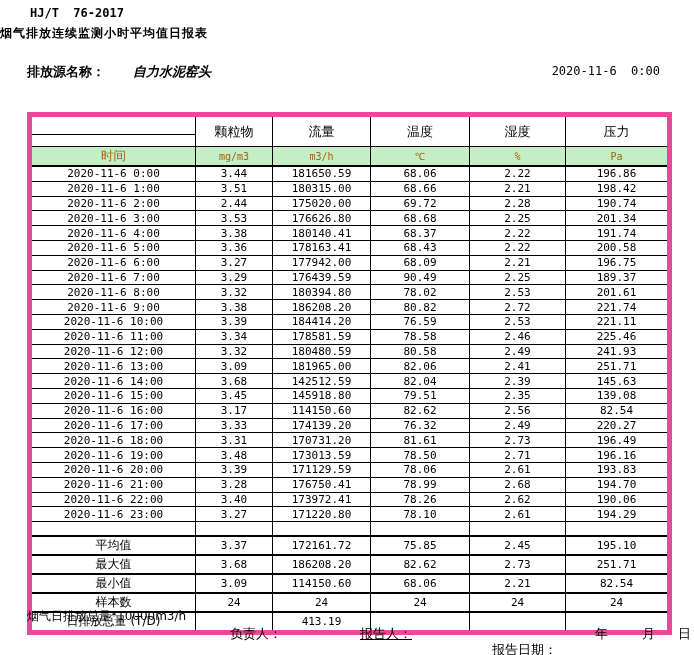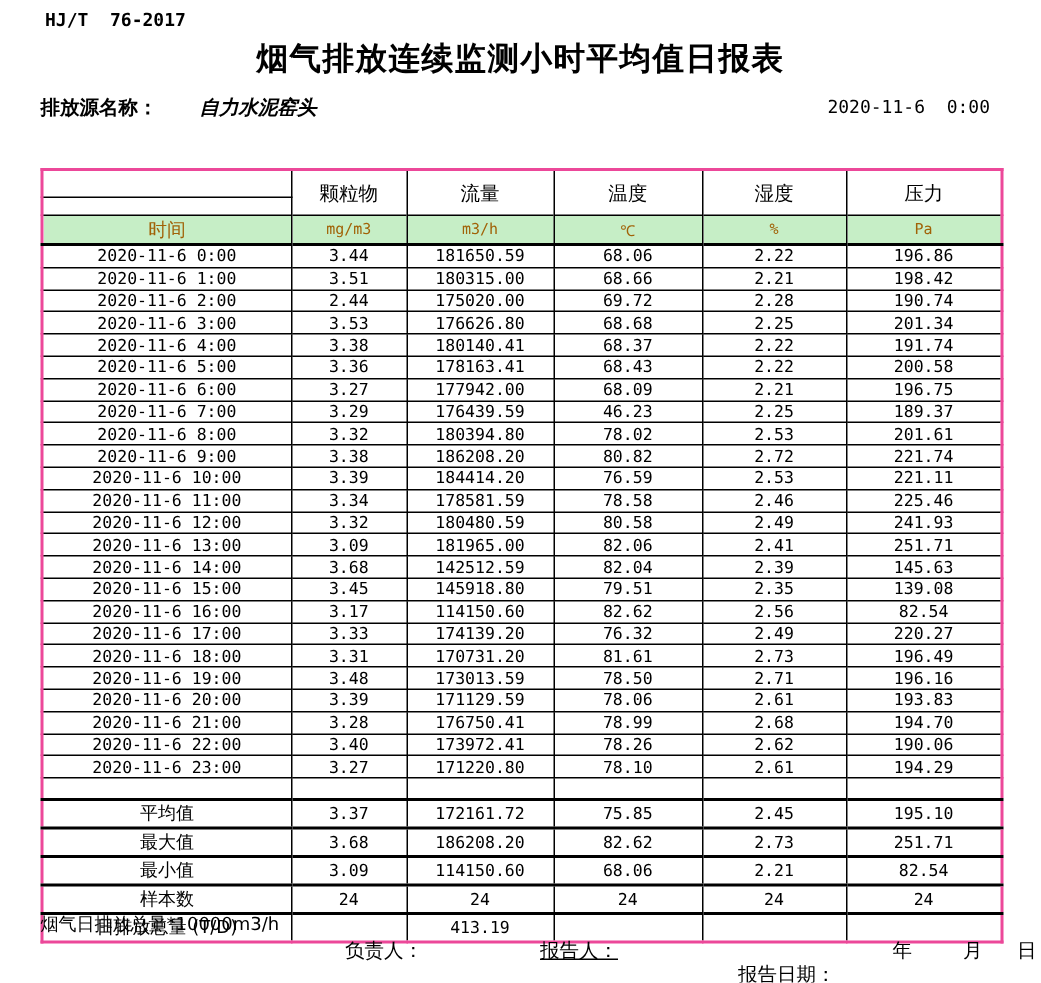--- a/index.html
+++ b/index.html
@@ -9,38 +9,38 @@
     font-family:"DejaVu Sans", sans-serif;
     overflow:hidden;
   }
   .standard-no {
     position:absolute; left:30px; top:6px;
     font-family:"DejaVu Sans Mono", monospace;
     font-size:12px; font-weight:bold; white-space:pre;
   }
   .report-title {
     position:absolute; top:25px; left:0; width:694px;
-    text-align:center; font-size:21px; font-weight:bold;
+    font-size:12px; font-weight:bold;
     letter-spacing:1px;
   }
   .source-line {
     position:absolute; left:27px; top:63px;
     font-size:13px; font-weight:bold;
   }
   .source-line .src-name { margin-left:28px;font-style:italic; }
   .report-time {
     position:absolute; top:64px; right:34px;
     font-family:"DejaVu Sans Mono", monospace;
     font-size:12px; white-space:pre;
   }
 
   table.report {
     position:absolute; left:27px; top:112px;
     width:640px; border-collapse:collapse;
-    border:2px solid #ec4899; table-layout:fixed;
+    border:5px solid #ec4899; table-layout:fixed;
   }
   table.report th, table.report td {
     border:1px solid #000; padding:0; margin:0;
     text-align:center; vertical-align:middle;
     overflow:hidden; white-space:nowrap;
   }
   tr.hrow1 th { height:17px; font-size:13px; font-weight:normal; border-bottom:none; }
   tr.hrow1 td.corner-top { height:17px; }
   tr.hrow2 td.corner-bottom { height:11px; }
   tr.unit-row td {
@@ -169,21 +169,21 @@
         <td>3.27</td>
         <td>177942.00</td>
         <td>68.09</td>
         <td>2.21</td>
         <td>196.75</td>
       </tr>
       <tr>
         <td class="row-label">2020-11-6 7:00</td>
         <td>3.29</td>
         <td>176439.59</td>
-        <td>46.23</td>
+        <td>90.49</td>
         <td>2.25</td>
         <td>189.37</td>
       </tr>
       <tr>
         <td class="row-label">2020-11-6 8:00</td>
         <td>3.32</td>
         <td>180394.80</td>
         <td>78.02</td>
         <td>2.53</td>
         <td>201.61</td>

